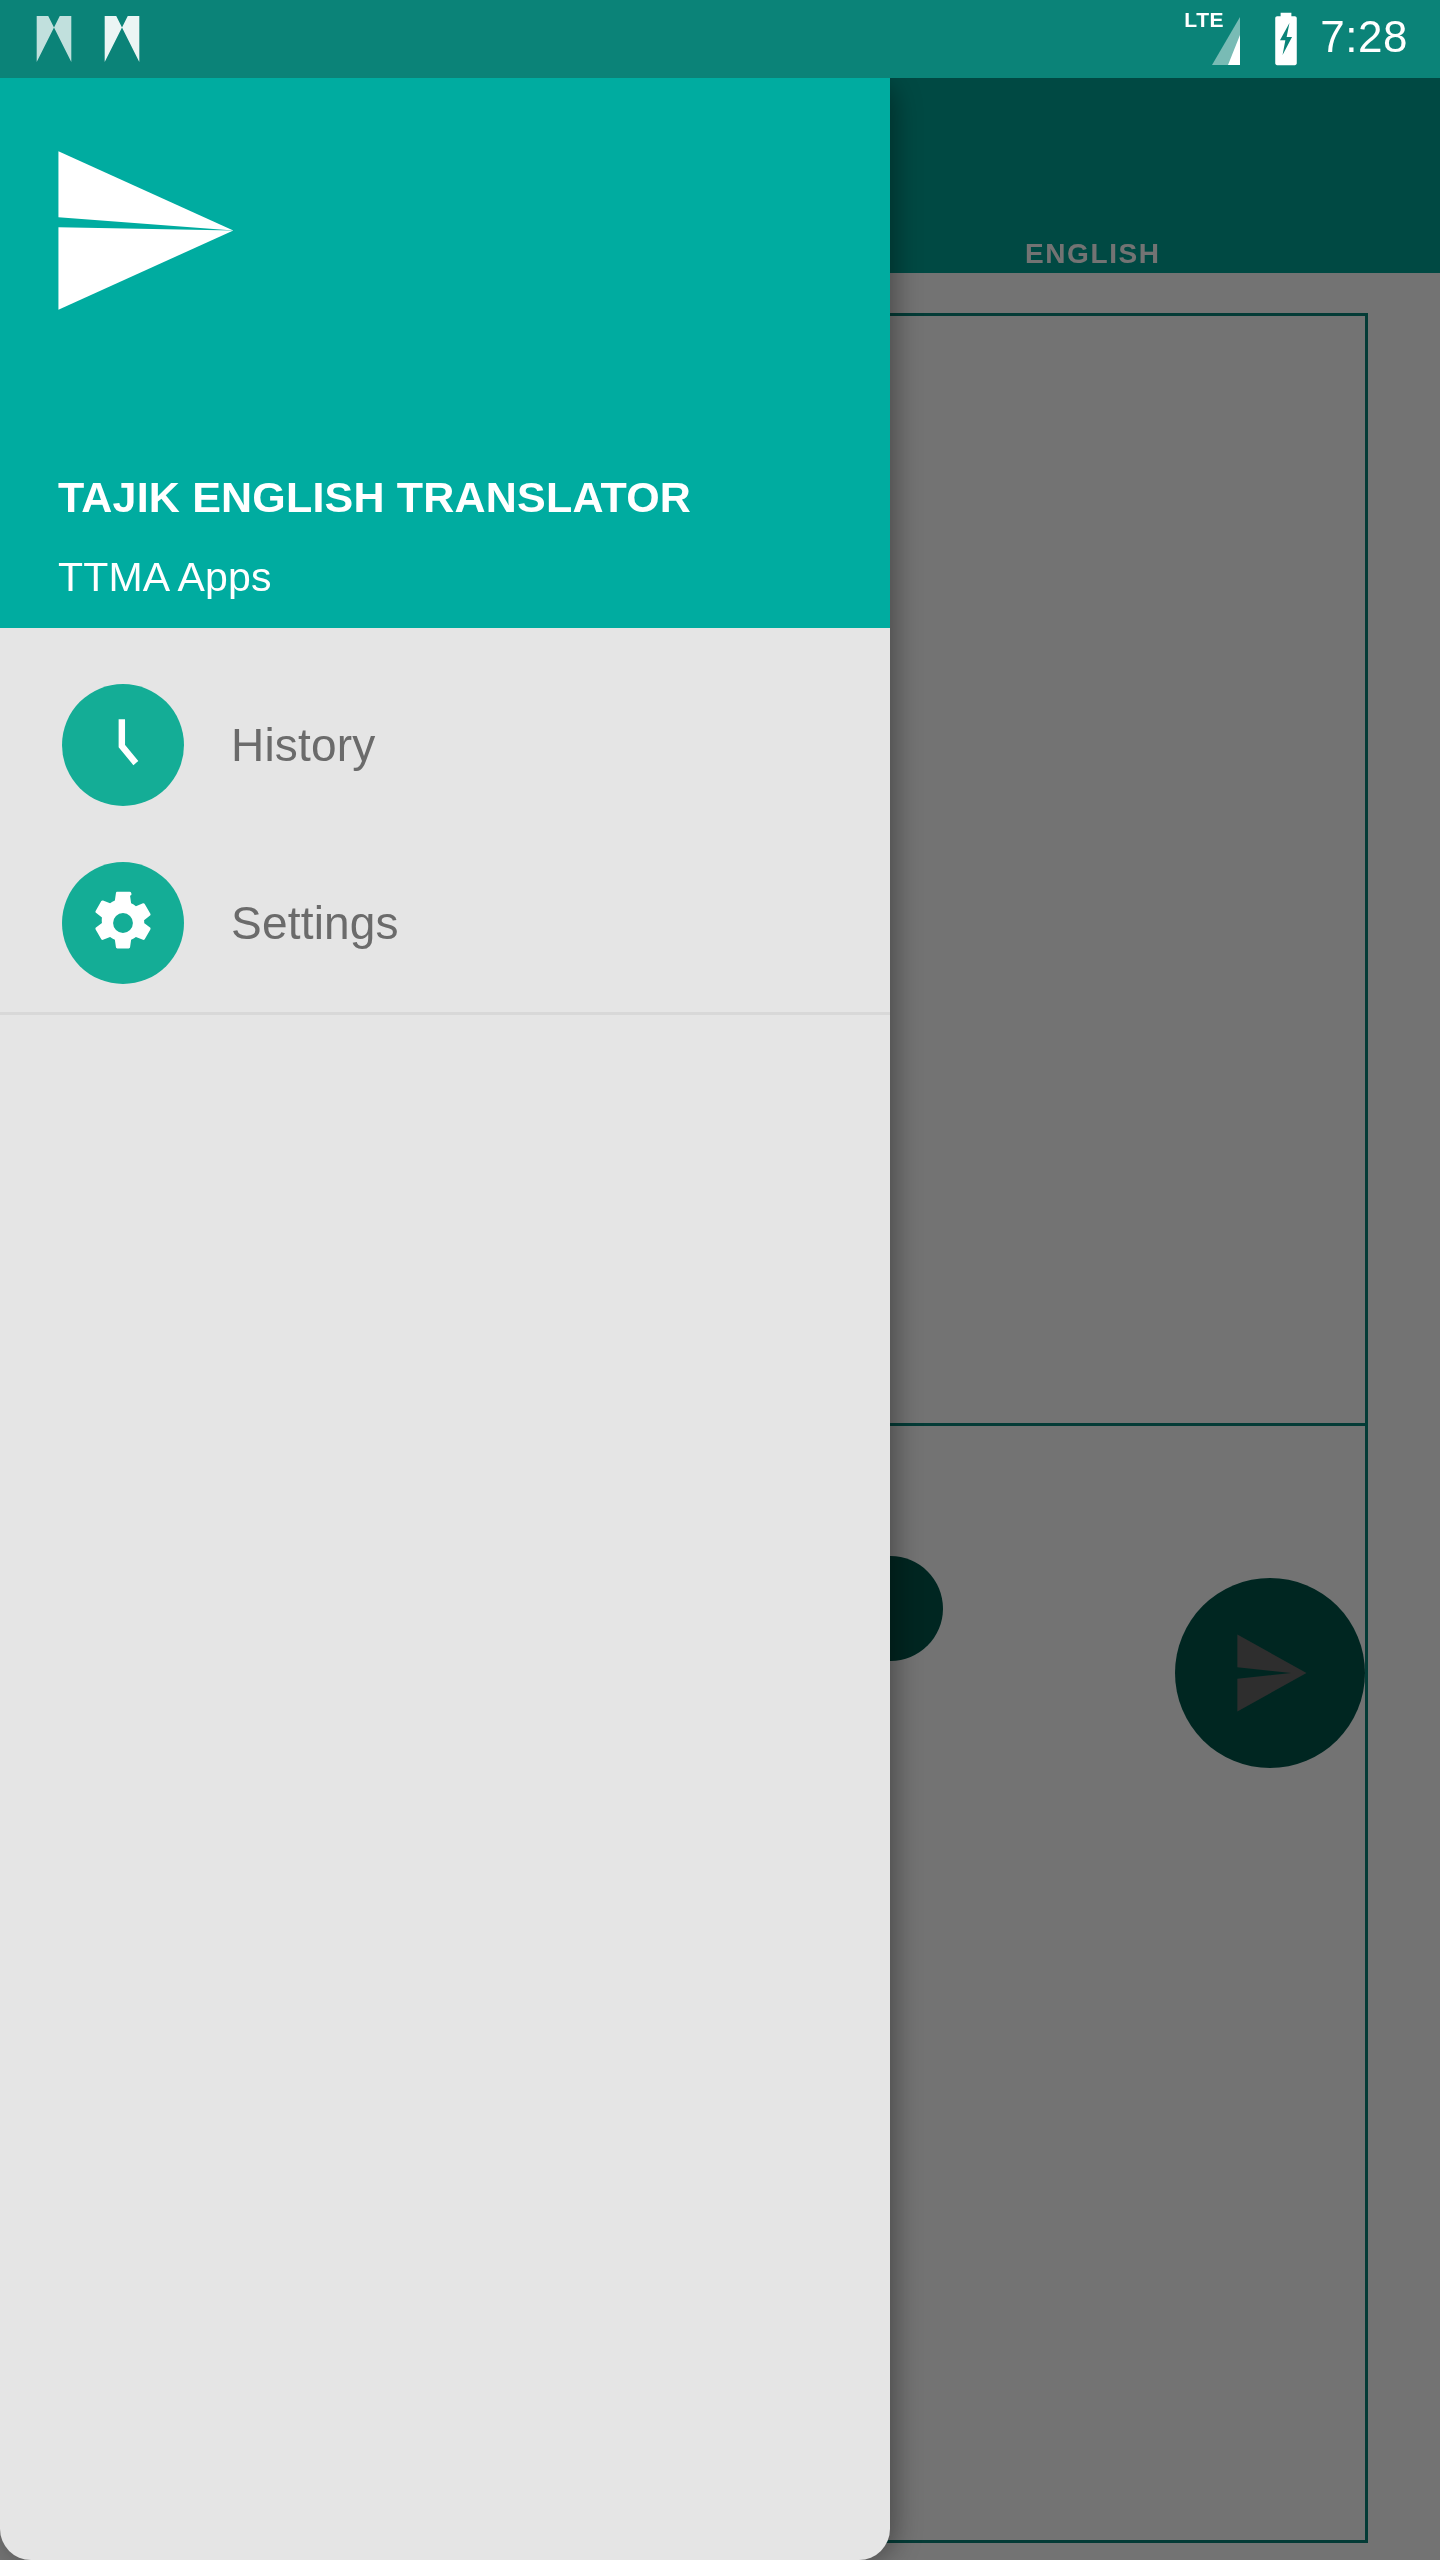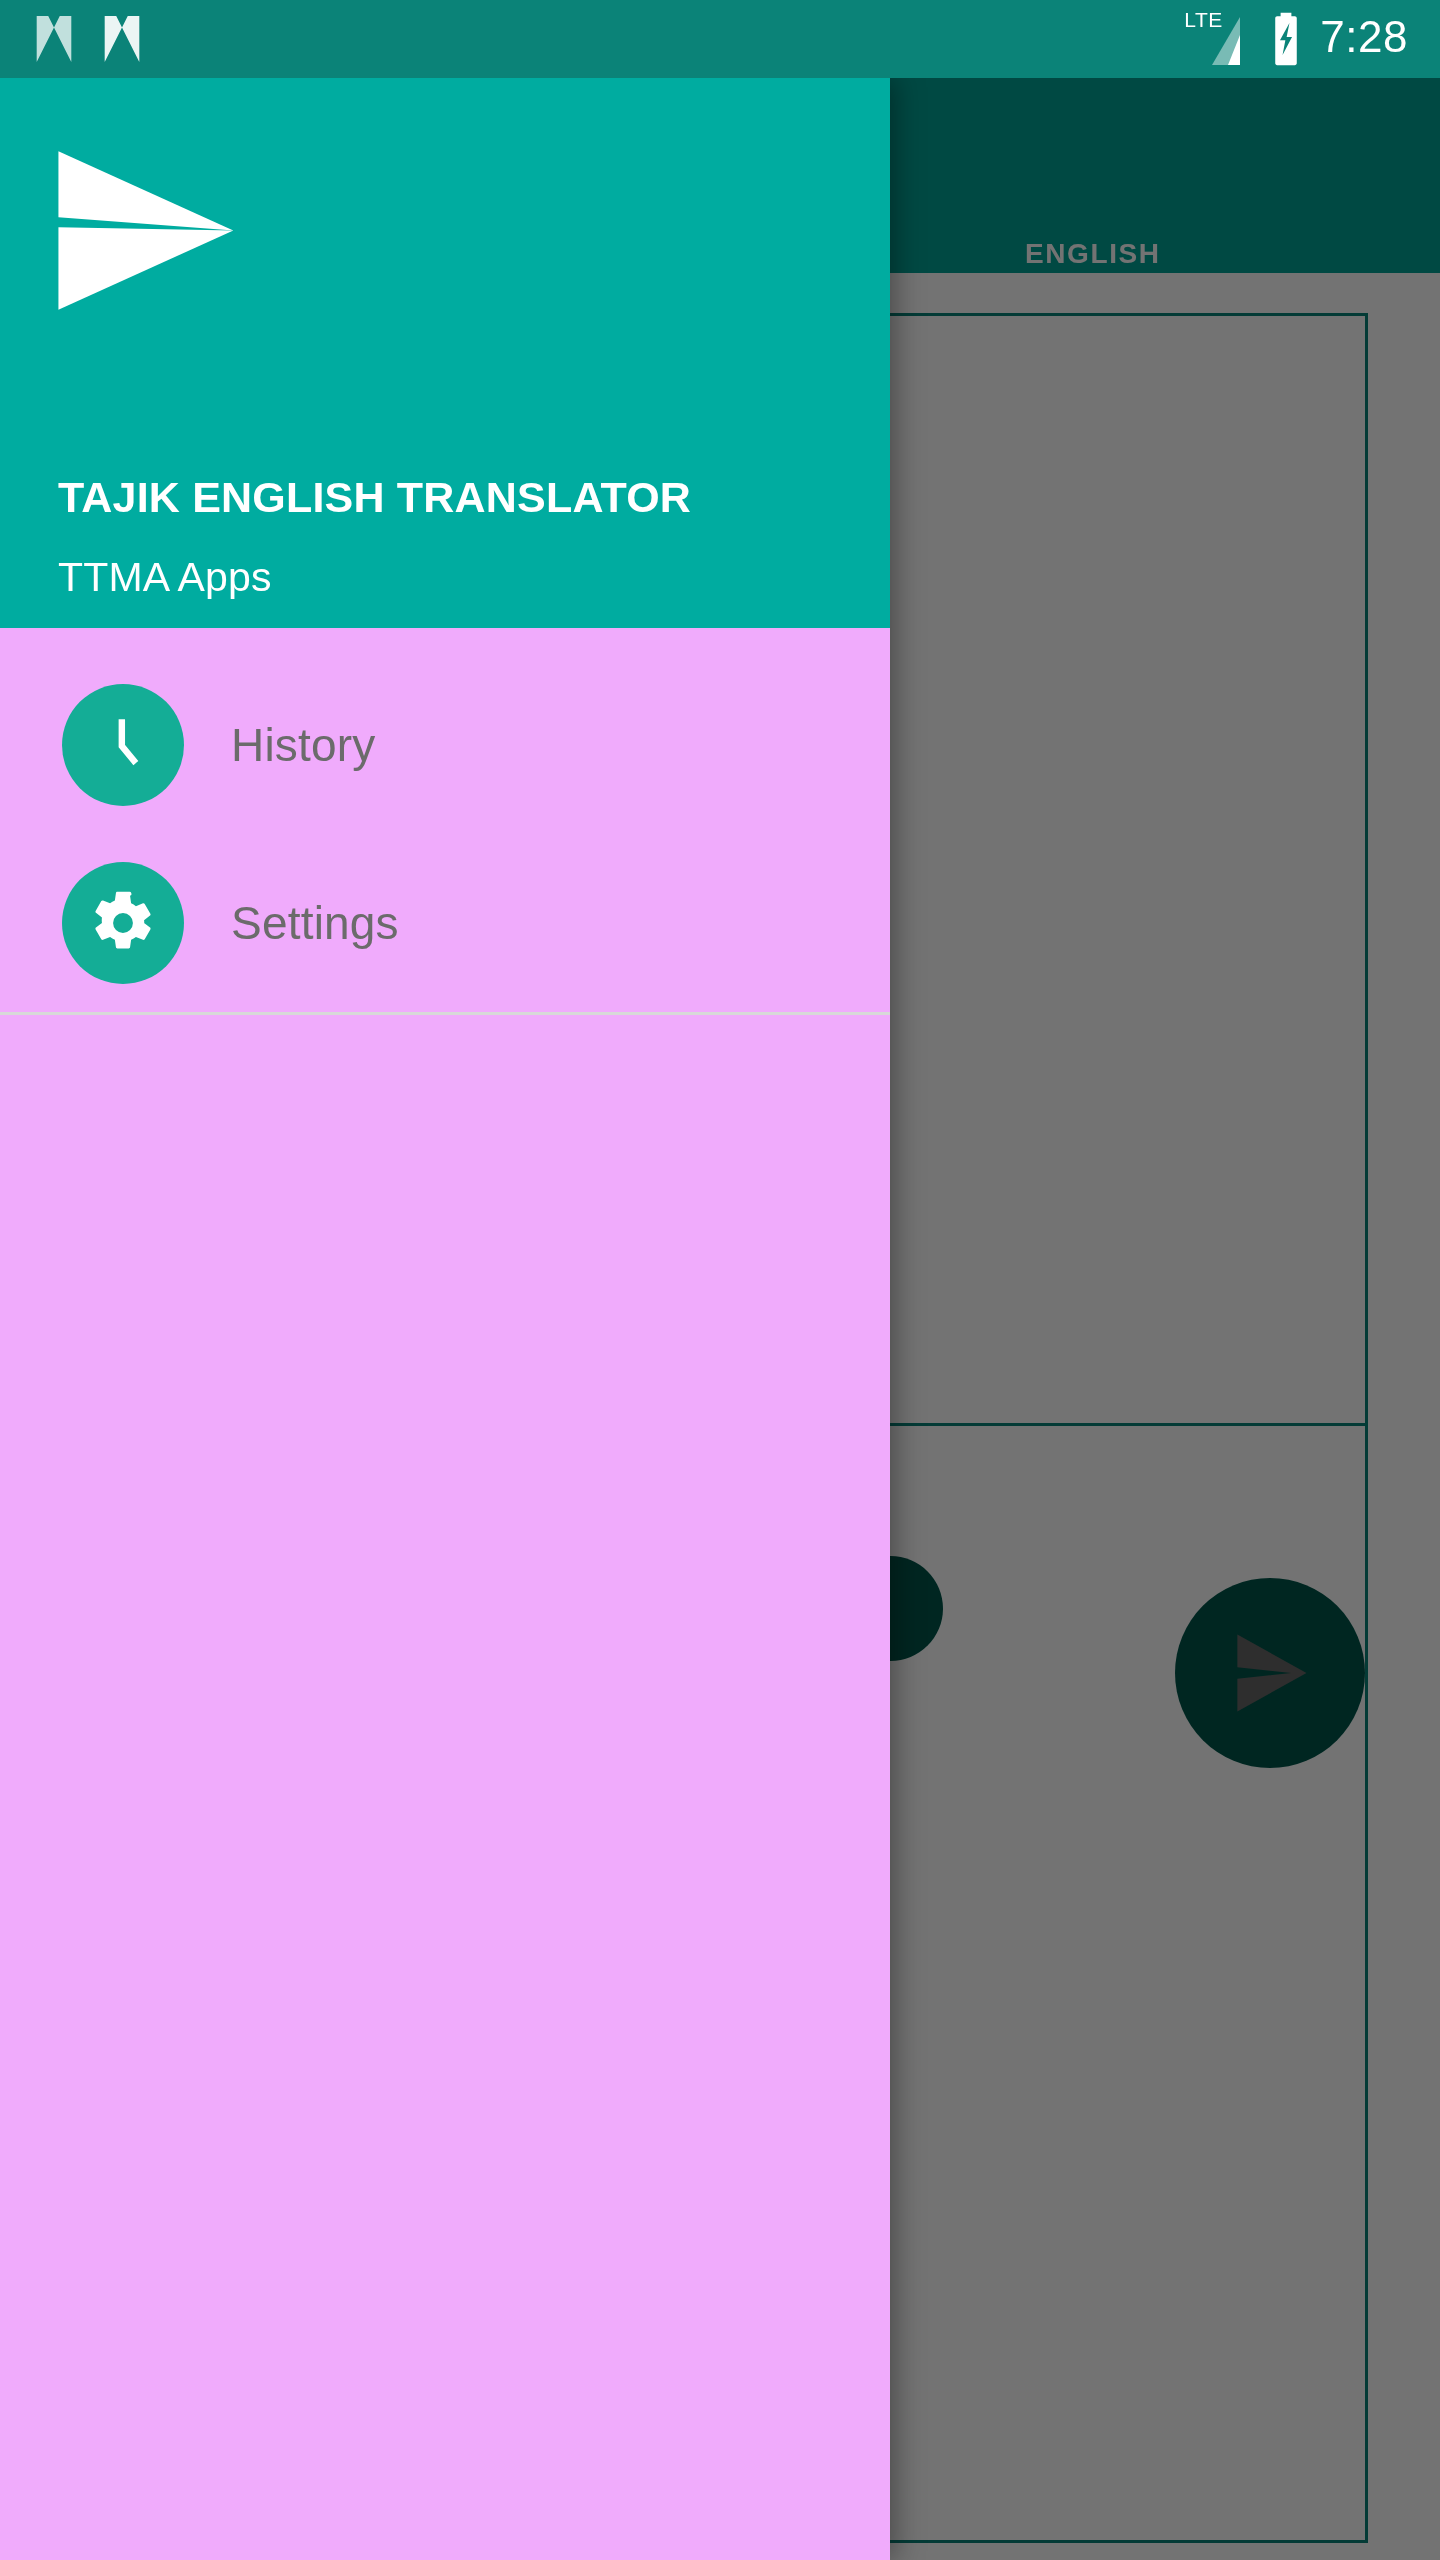--- a/index.html
+++ b/index.html
@@ -134,44 +134,45 @@
     gap: 16px;
   }
   .lte-wrap {
     position: relative;
     width: 68px; height: 56px;
   }
   .lte-text {
     position: absolute;
     top: -2px; left: 0;
     font-size: 21px;
-    font-weight: 400;
+    font-weight: 700;
     color: #ffffff;
     letter-spacing: 0.5px;
     line-height: 1;
   }
   .batt { width: 36px; height: 56px; display:block; }
   .clock {
     font-size: 44px;
     color: #ffffff;
     font-weight: 400;
     letter-spacing: 0.5px;
     line-height: 1;
     padding-bottom: 4px;
   }
 
   
   .drawer {
     position: absolute;
     top: 78px; left: 0;
     width: 890px;
     height: 2482px;
-    background: #f0abfc;
+    background: #e5e5e5;
     z-index: 50;
     box-shadow: 6px 0 26px rgba(0,0,0,0.35);
+    border-radius: 31px;
   }
   .drawer-header {
     position: relative;
     width: 890px;
     height: 550px;
     background: #00aca0;
     box-sizing: border-box;
   }
   .drawer-logo {
     position: absolute;

